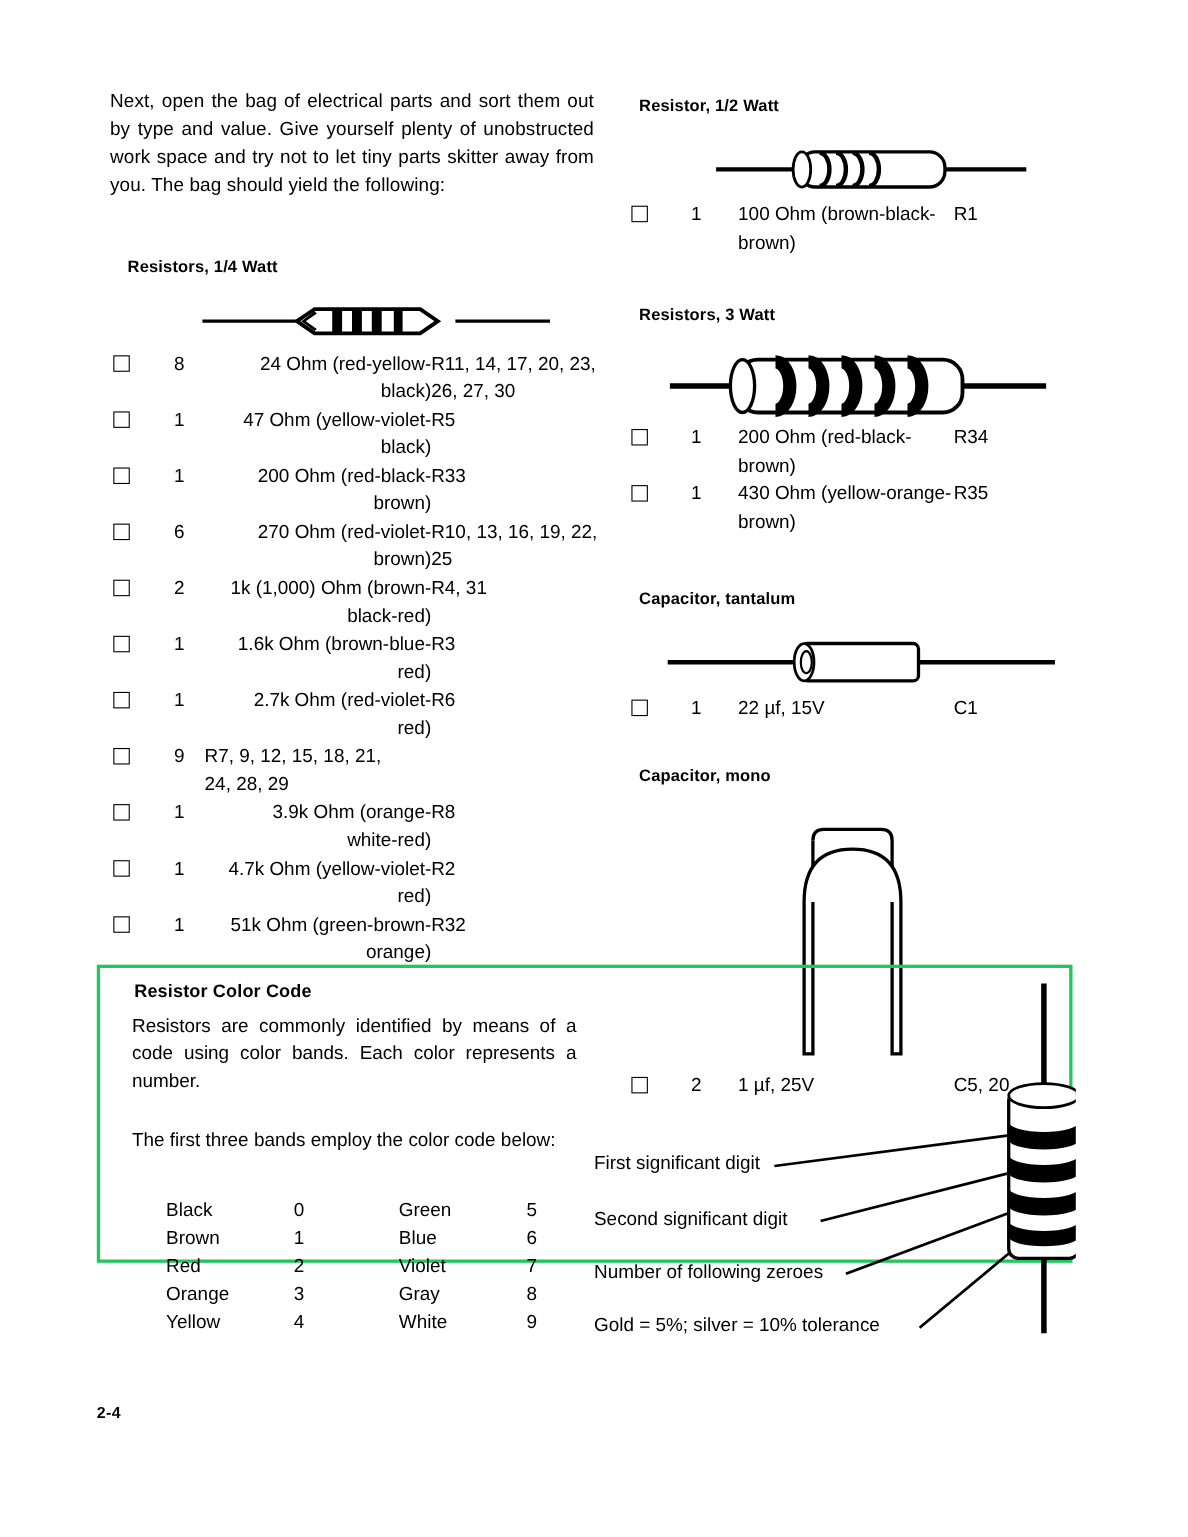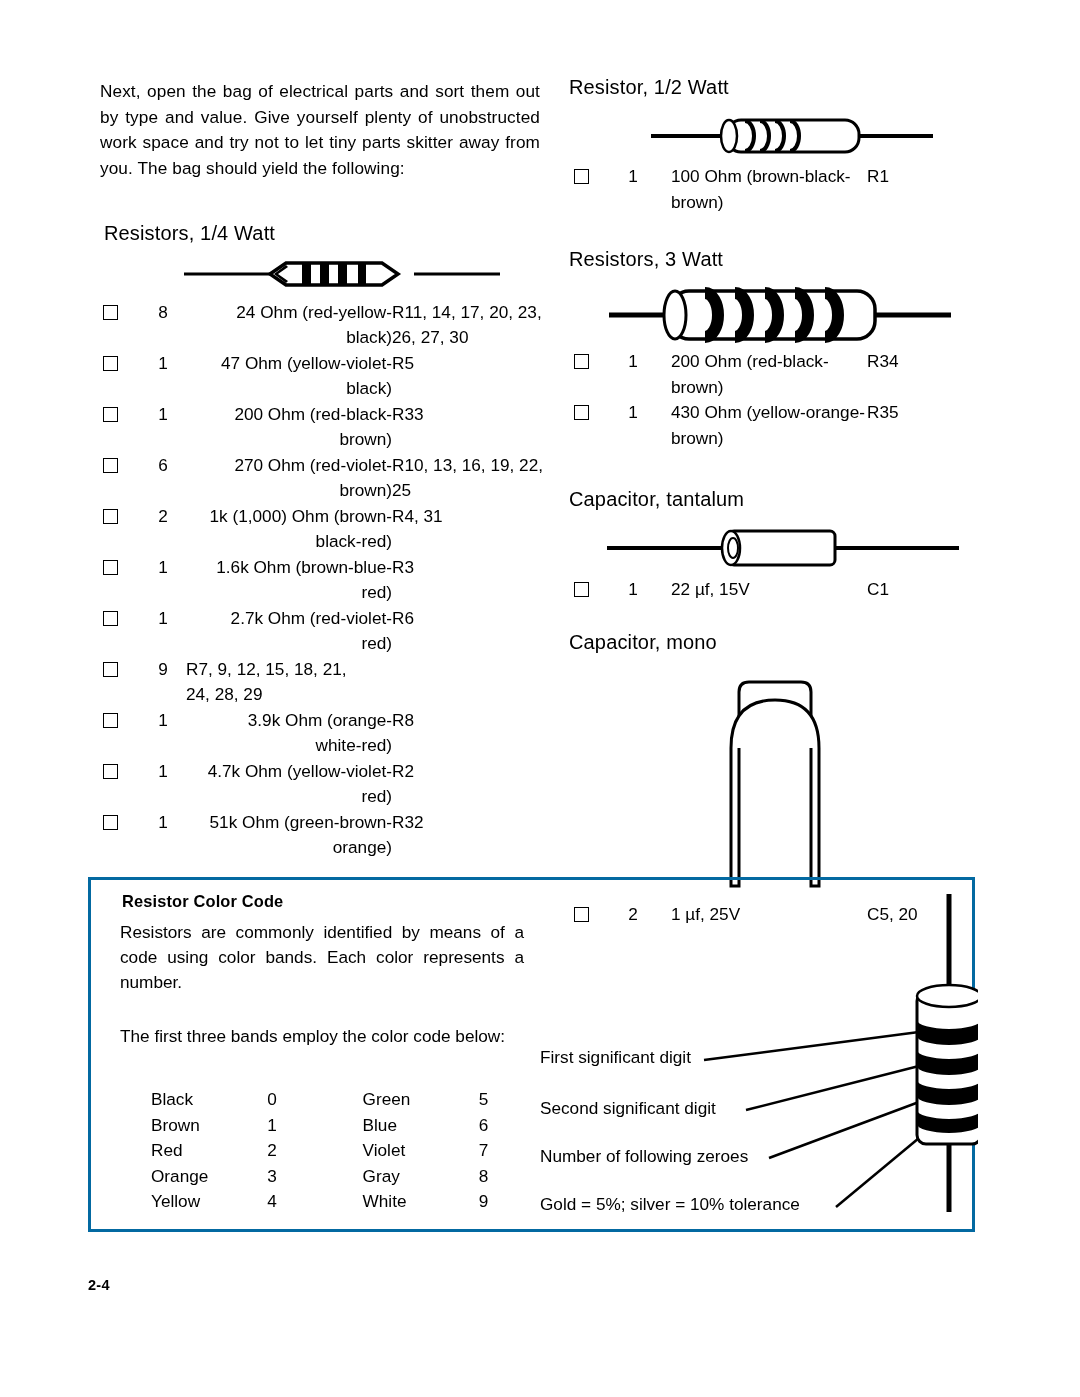--- a/index.html
+++ b/index.html
@@ -37,24 +37,24 @@
 
   .intro {
     font-size: 17.2px;
     line-height: 25.6px;
     text-align: justify;
     width: 440px;
     letter-spacing: 0.1px;
   }
 
   .section-head {
-    font-size: 20px;
-    font-weight: normal;
+    font-size: 15px;
+    font-weight: bold;
     letter-spacing: 0.15px;
-    margin: 4px;
+    margin: 16px;
   }
 
   
   .parts-list {
     width: 100%;
   }
   .part-row {
     position: relative;
     display: flex;
     align-items: flex-start;
@@ -98,22 +98,22 @@
 
   
   .drawing { display: block; }
 
   
   .ccbox {
     position: absolute;
     left: 88px;
     top: 877px;
     width: 887px;
-    height: 355px;
-    border: 3px solid #0369a1;
+    height: 271px;
+    border: 3px solid #22c55e;
     box-sizing: border-box;
   }
   .cc-title {
     position: absolute;
     left: 31px;
     top: 12px;
     font-size: 16.4px;
     font-weight: bold;
     letter-spacing: 0.15px;
   }

